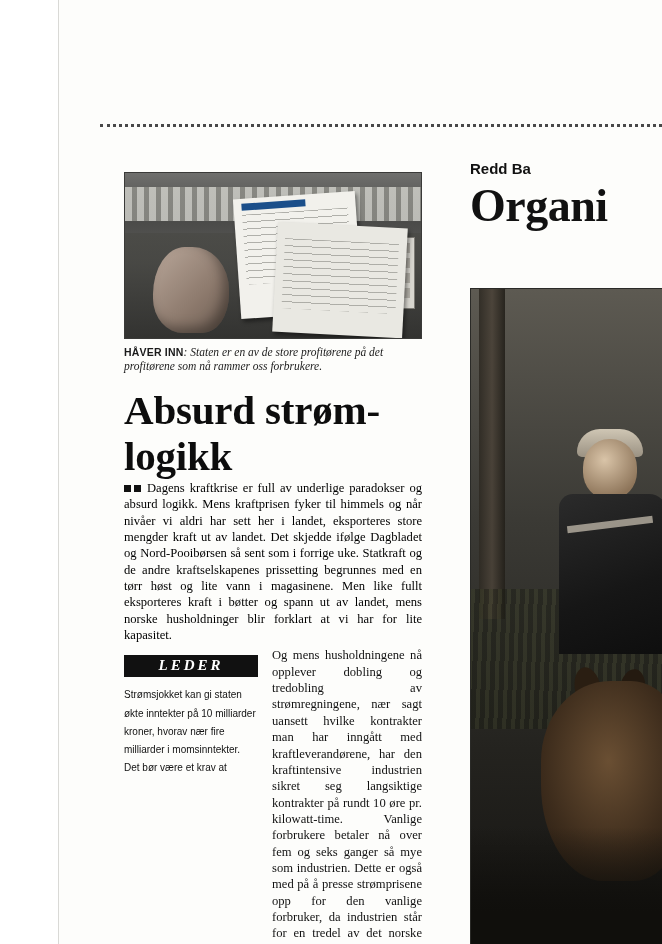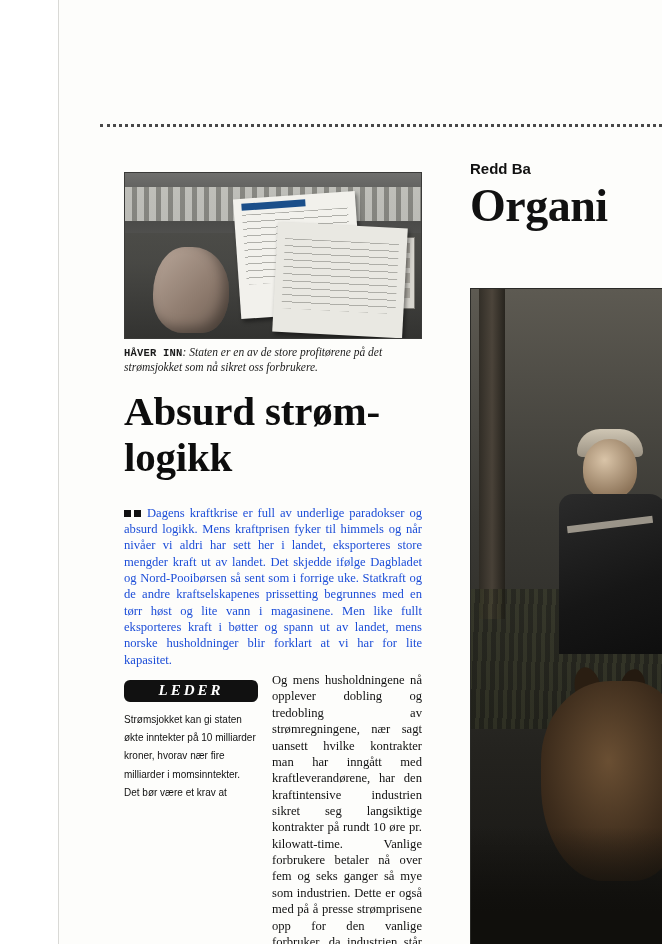--- a/index.html
+++ b/index.html
@@ -128,42 +128,42 @@
   }
   .caption {
     margin-top: 6px;
     font-family: "Liberation Serif", serif;
     font-size: 11.5px;
     line-height: 1.26;
     font-style: italic;
     color: #1a1a1a;
   }
   .caption .lead {
-    font-family: Liberation Mono, monospace;
+    font-family: Liberation Sans, sans-serif;
     font-style: normal;
     font-weight: bold;
     font-size: 10.5px;
     letter-spacing: .2px;
   }
   .headline {
     margin-top: 14px;
     font-family: "Liberation Serif", serif;
     font-size: 41px;
     line-height: 1.12;
     font-weight: 700;
     color: #0d0d0d;
     letter-spacing: -0.2px;
   }
   .body-text {
-    margin-top: 24px;
+    margin-top: 0;
     font-size: 12.6px;
     line-height: 1.30;
     text-align: justify;
     hyphens: auto;
-    color: #1d4ed8;
+    color: #000000;
   }
   .body-text p { margin: 0; }
   .sq {
     display: inline-block;
     width: 7px; height: 7px;
     background: #111;
     margin-right: 3px;
   }
   .sq + .sq { margin-right: 6px; }
   
@@ -180,21 +180,20 @@
   .leder-tag {
     background: #111;
     color: #fff;
     font-family: "Liberation Serif", serif;
     font-style: italic;
     font-weight: 700;
     font-size: 15px;
     letter-spacing: 3px;
     text-align: center;
     padding: 2px 0 3px;
-    border-radius: 6px;
   }
   .leder-text {
     margin-top: 9px;
     font-family: "Liberation Sans", sans-serif;
     font-weight: normal;
     font-size: 10px;
     line-height: 1.82;
     color: #111;
   }
   .wrap-col {
@@ -342,21 +341,21 @@
         <div class="logo-bar"></div>
         <div class="paper-lines"></div>
       </div>
       <div class="paper2">
         <div class="paper-lines"></div>
       </div>
       <div class="hand"></div>
     </div>
 
     <div class="caption">
-      <span class="lead">HÅVER INN</span><span>: Staten er en av de store profitørene på det strømsjokket som nå sikret oss forbrukere.</span>
+      <span class="lead">HÅVER INN</span><span>: Staten er en av de store profitørene på det profitørene som nå rammer oss forbrukere.</span>
     </div>
 
     <div class="headline">Absurd strøm-logikk</div>
 
     <div class="body-text">
       <p><span class="sq"></span><span class="sq"></span><span>Dagens kraftkrise er full av underlige paradokser og absurd logikk. Mens kraftprisen fyker til himmels og når nivåer vi aldri har sett her i landet, eksporteres store mengder kraft ut av landet. Det skjedde ifølge Dagbladet og Nord-Pooibørsen så sent som i forrige uke. Statkraft og de andre kraftselskapenes prissetting begrunnes med en tørr høst og lite vann i magasinene. Men like fullt eksporteres kraft i bøtter og spann ut av landet, mens norske husholdninger blir forklart at vi har for lite kapasitet.</span></p>
     </div>
 
     <div class="lower">
       <div class="leder-box">

